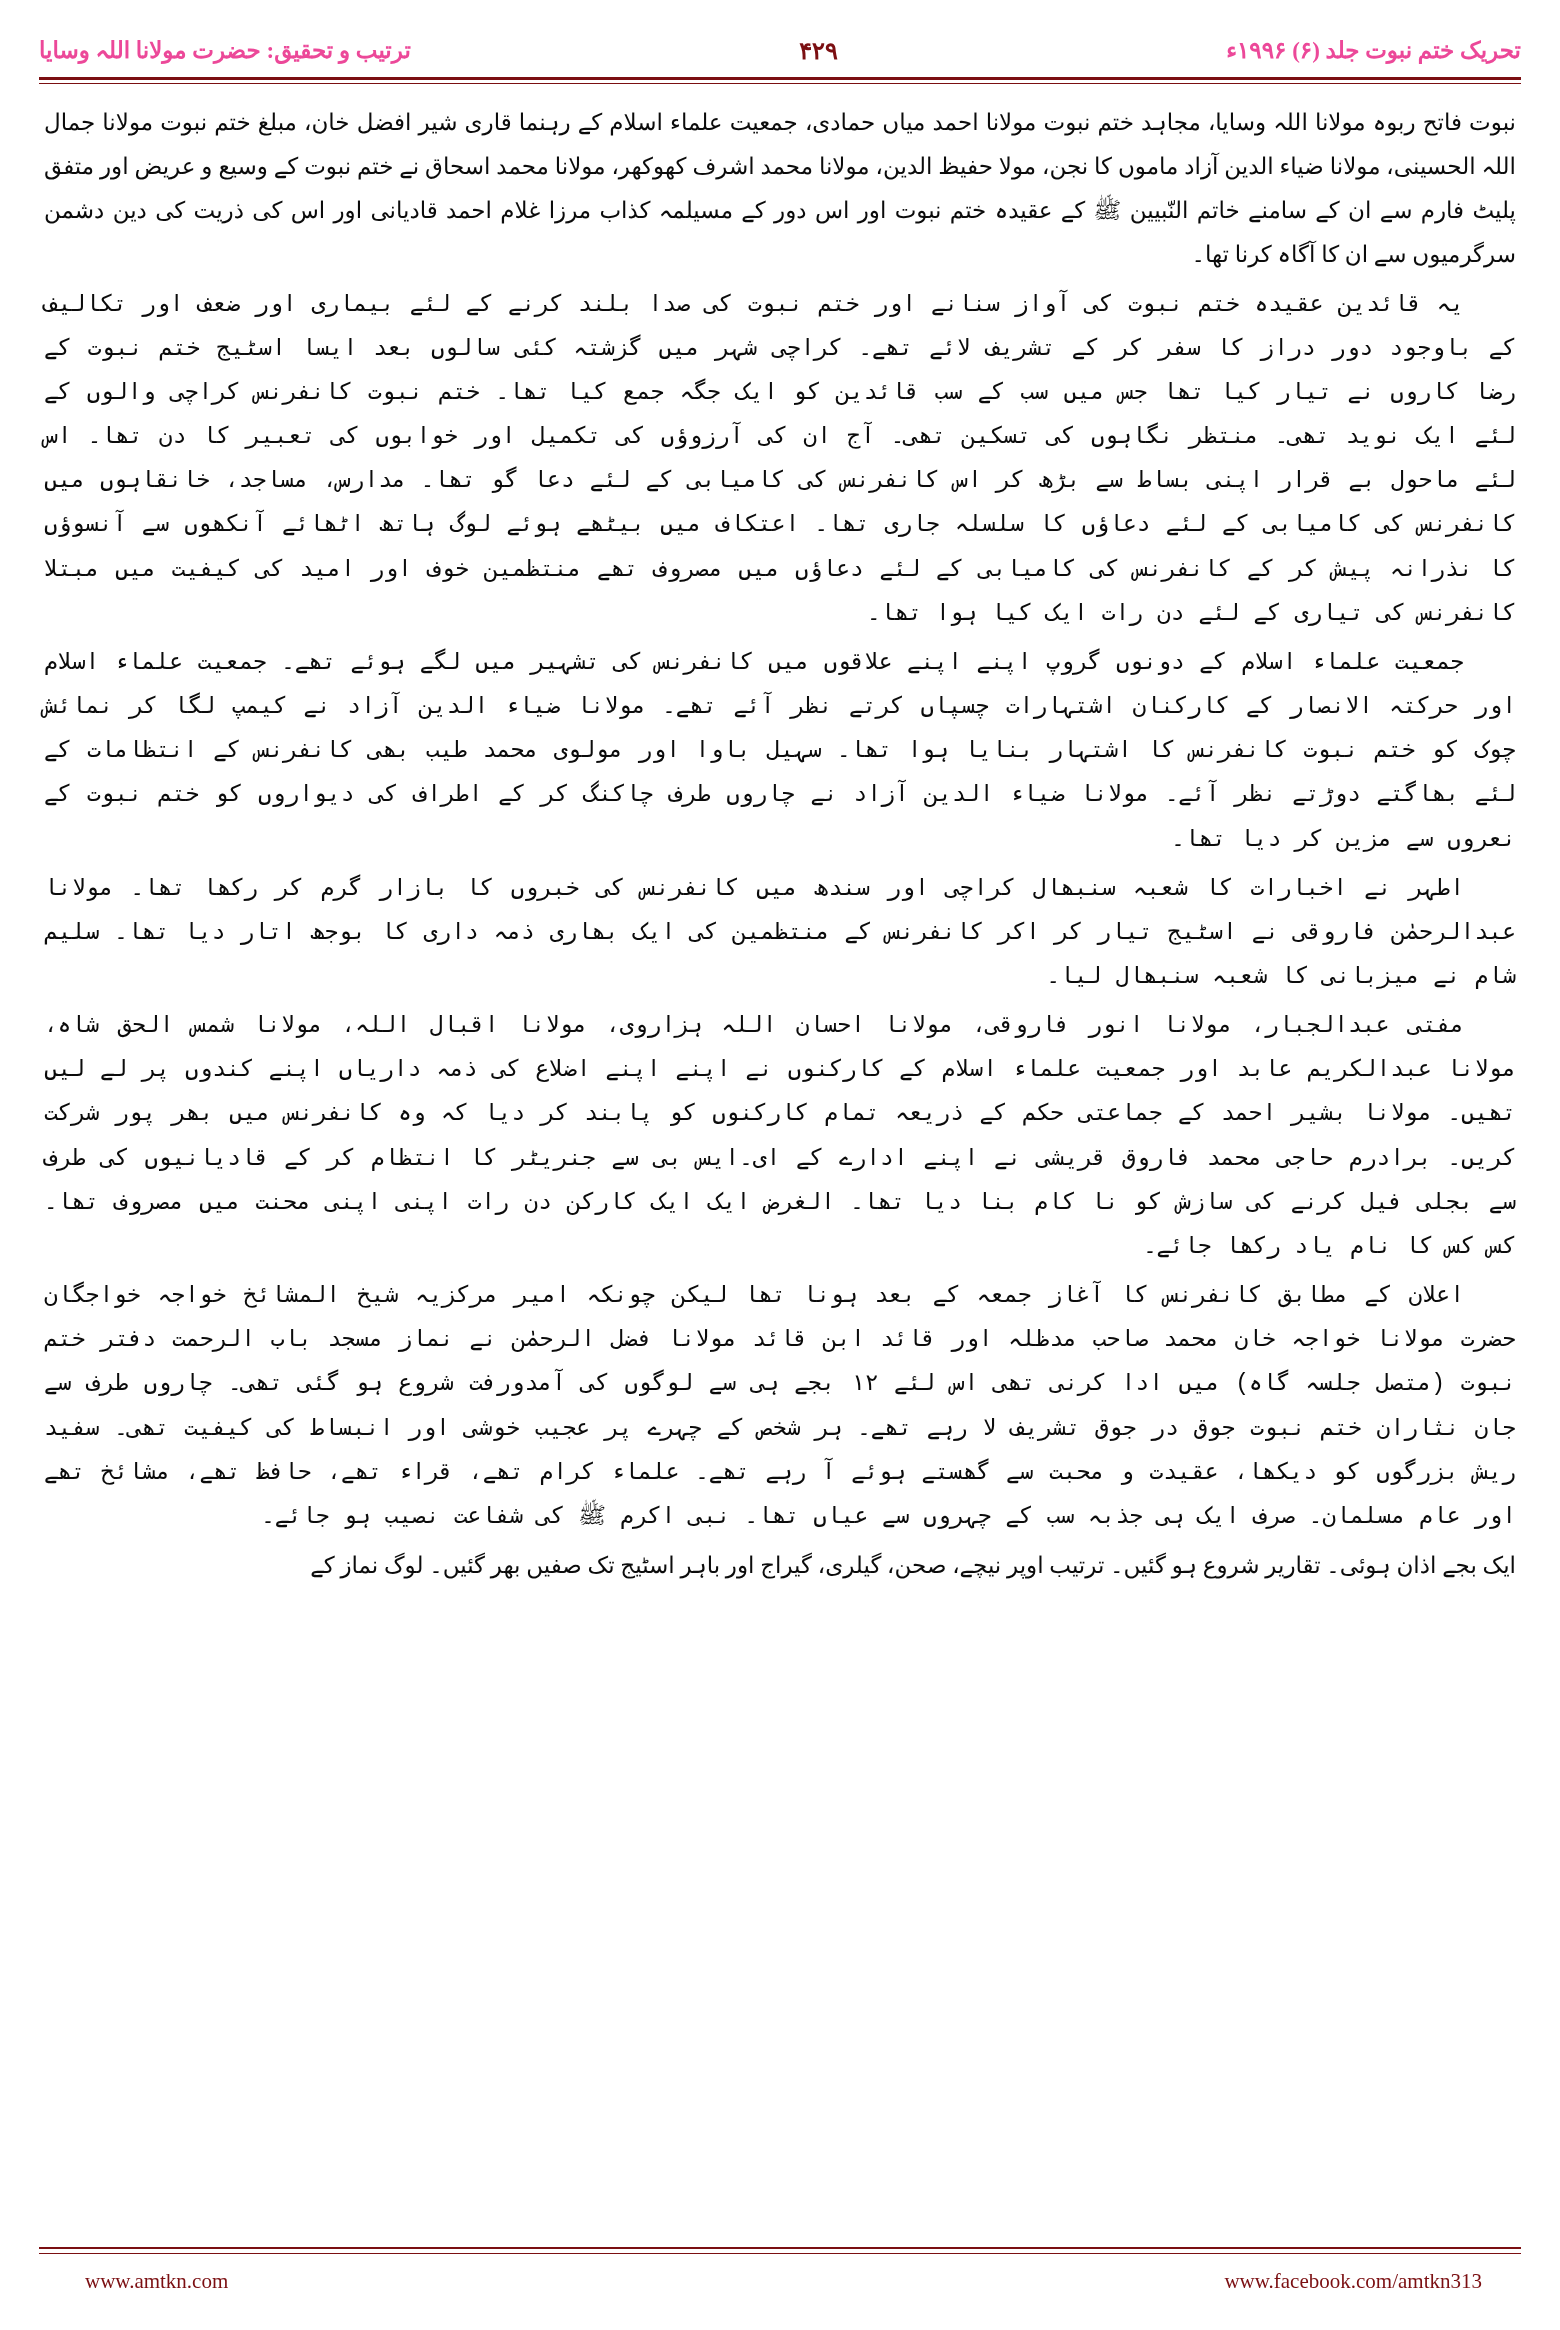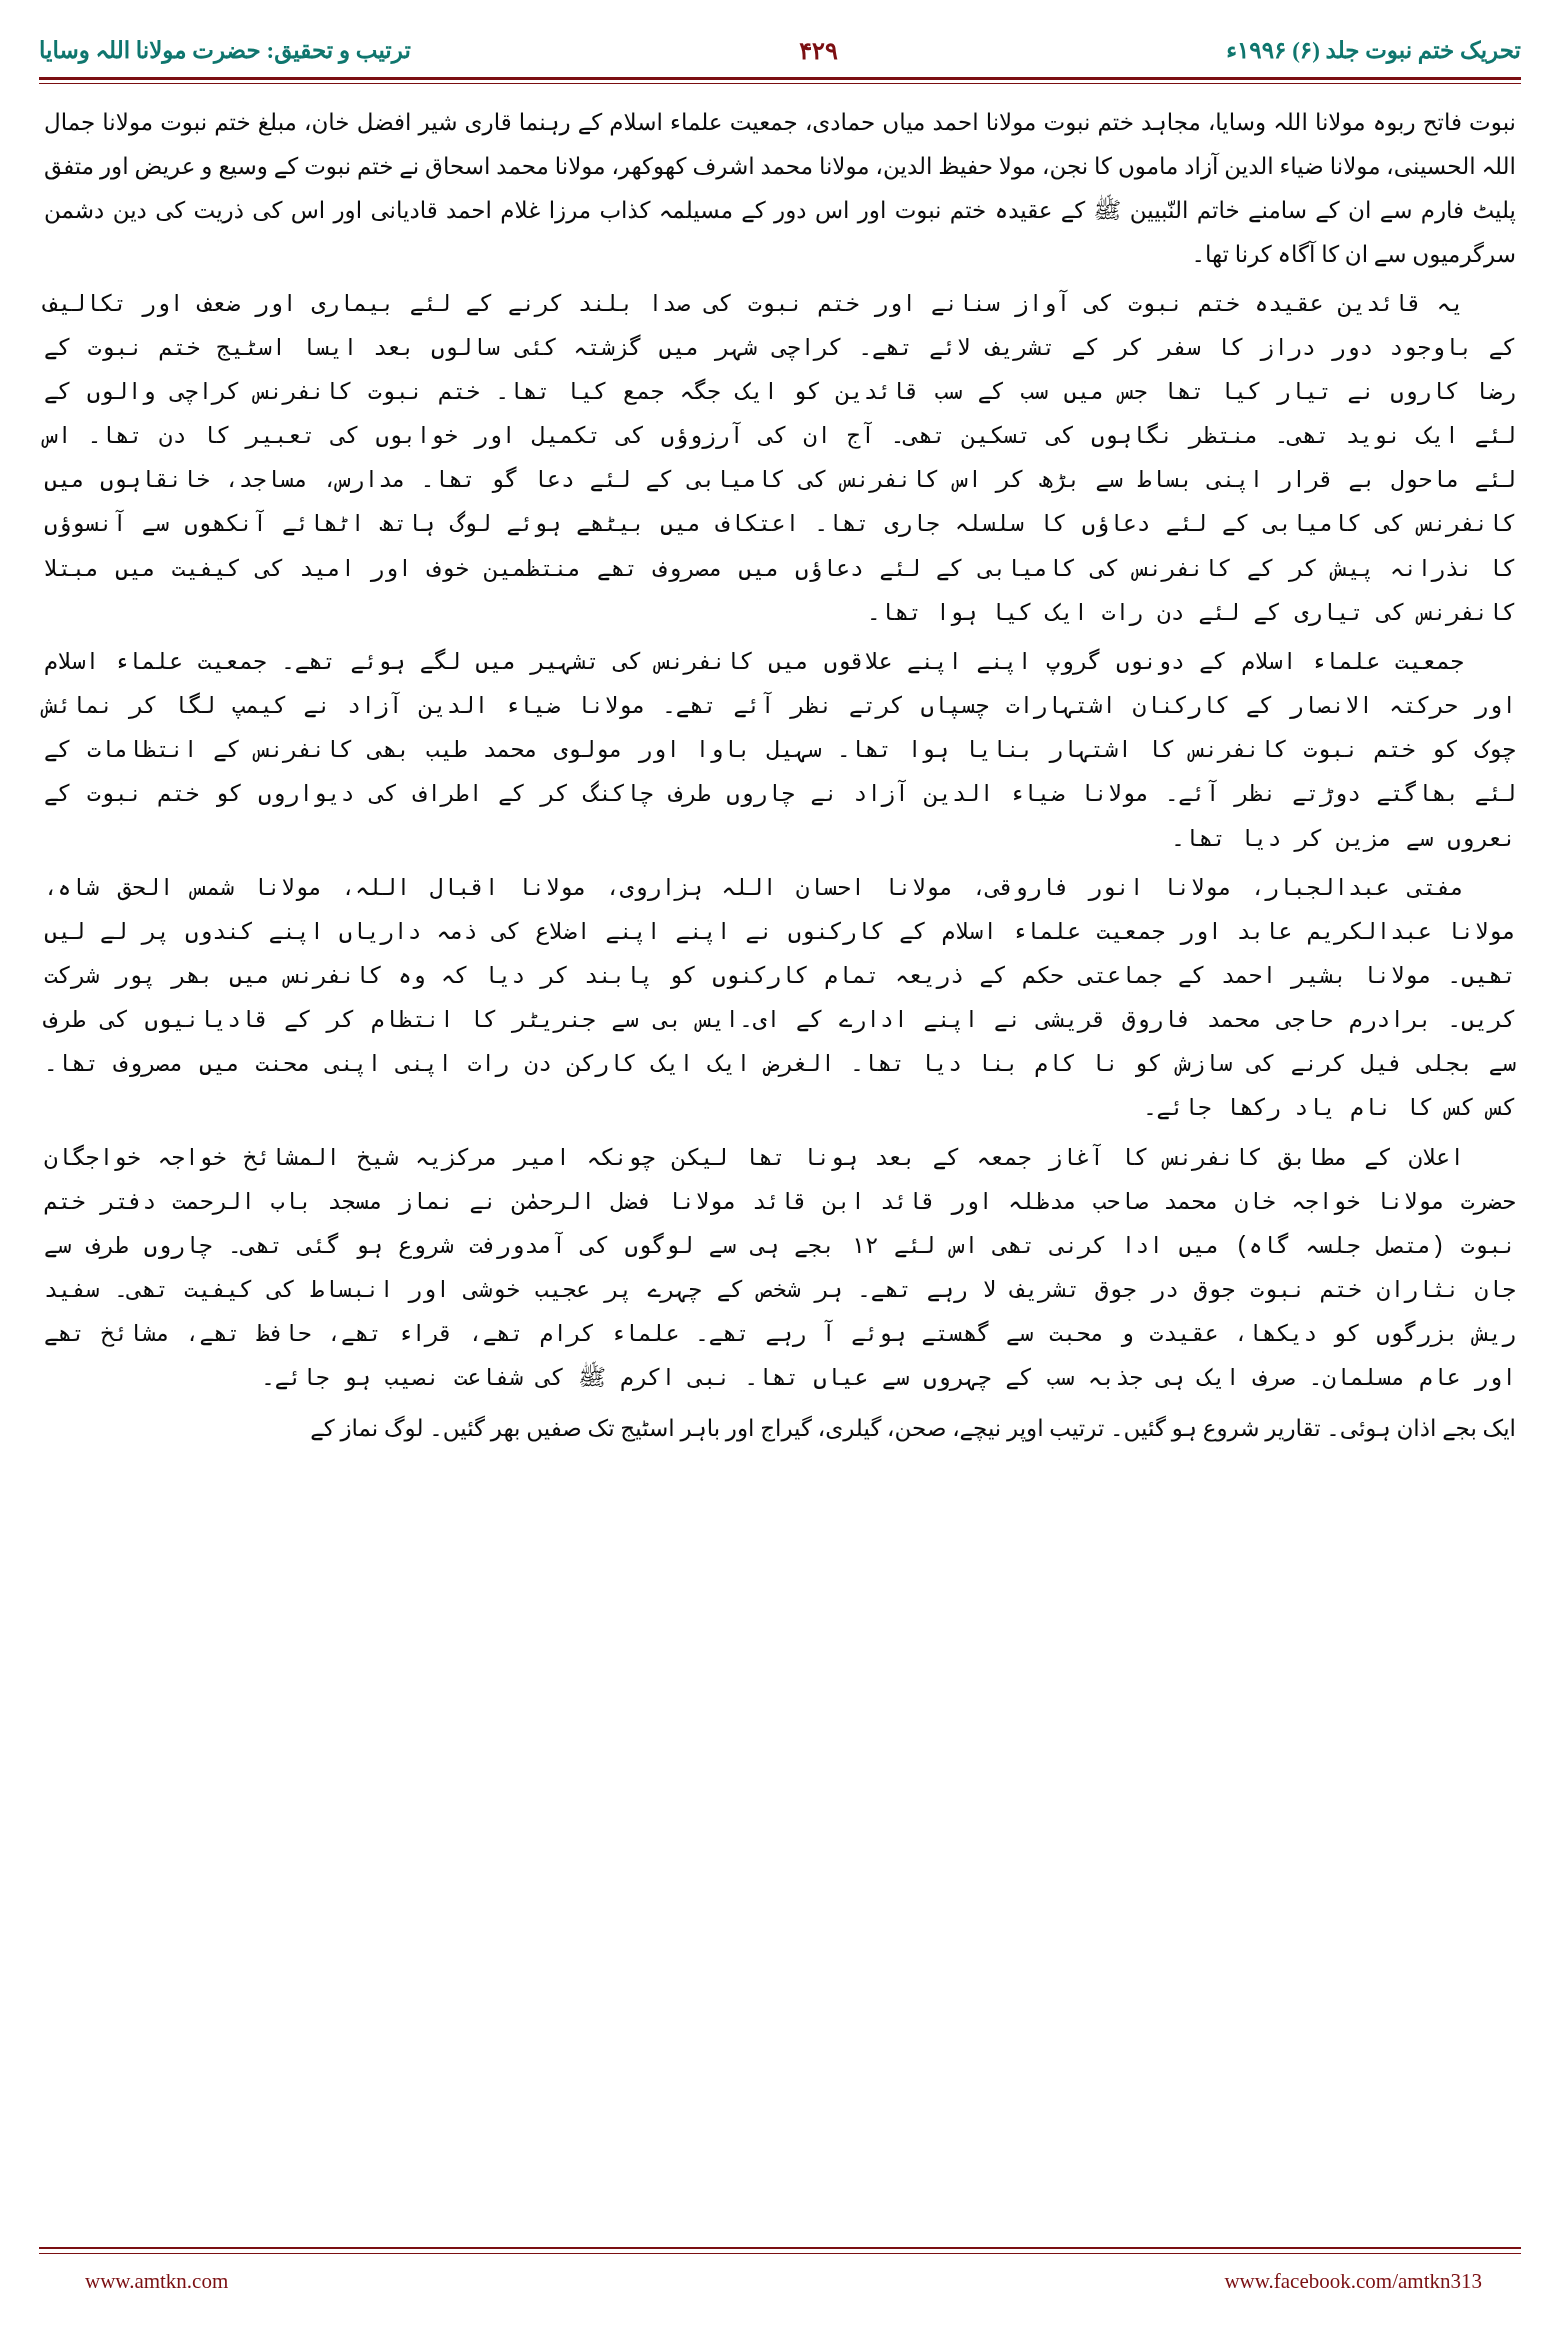--- a/index.html
+++ b/index.html
@@ -23,21 +23,21 @@
     top: 28.6px;
     left: 39px;
     right: 39px;
     height: 44px;
     display: flex;
     align-items: center;
     justify-content: space-between;
     direction: rtl;
   }
   .header-side {
-    color: #0f766e;
+    color: #ec4899;
     font-size: 23px;
     font-weight: bold;
     white-space: nowrap;
     font-family: "Liberation Serif", serif;
   }
   .header-center {
     color: #7b0f12;
     font-size: 24px;
     font-weight: bold;
     letter-spacing: 0.8px;
@@ -138,20 +138,21 @@
     <span class="header-side">ترتیب و تحقیق: حضرت مولانا اللہ وسایا</span>
   </div>
 
   <div class="rule-top"></div>
   <div class="rule-top-thin"></div>
 
   <div class="body-area">
     <p class="para">نبوت فاتح ربوہ مولانا اللہ وسایا، مجاہد ختم نبوت مولانا احمد میاں حمادی، جمعیت علماء اسلام کے رہنما قاری شیر افضل خان، مبلغ ختم نبوت مولانا جمال اللہ الحسینی، مولانا ضیاء الدین آزاد ماموں کا نجن، مولا حفیظ الدین، مولانا محمد اشرف کھوکھر، مولانا محمد اسحاق نے ختم نبوت کے وسیع و عریض اور متفق پلیٹ فارم سے ان کے سامنے خاتم النّبیین ﷺ کے عقیدہ ختم نبوت اور اس دور کے مسیلمہ کذاب مرزا غلام احمد قادیانی اور اس کی ذریت کی دین دشمن سرگرمیوں سے ان کا آگاہ کرنا تھا۔</p>
     <p class="para indent">یہ قائدین عقیدہ ختم نبوت کی آواز سنانے اور ختم نبوت کی صدا بلند کرنے کے لئے بیماری اور ضعف اور تکالیف کے باوجود دور دراز کا سفر کر کے تشریف لائے تھے۔ کراچی شہر میں گزشتہ کئی سالوں بعد ایسا اسٹیج ختم نبوت کے رضا کاروں نے تیار کیا تھا جس میں سب کے سب قائدین کو ایک جگہ جمع کیا تھا۔ ختم نبوت کانفرنس کراچی والوں کے لئے ایک نوید تھی۔ منتظر نگاہوں کی تسکین تھی۔ آج ان کی آرزوؤں کی تکمیل اور خوابوں کی تعبیر کا دن تھا۔ اس لئے ماحول بے قرار اپنی بساط سے بڑھ کر اس کانفرنس کی کامیابی کے لئے دعا گو تھا۔ مدارس، مساجد، خانقاہوں میں کانفرنس کی کامیابی کے لئے دعاؤں کا سلسلہ جاری تھا۔ اعتکاف میں بیٹھے ہوئے لوگ ہاتھ اٹھائے آنکھوں سے آنسوؤں کا نذرانہ پیش کر کے کانفرنس کی کامیابی کے لئے دعاؤں میں مصروف تھے منتظمین خوف اور امید کی کیفیت میں مبتلا کانفرنس کی تیاری کے لئے دن رات ایک کیا ہوا تھا۔</p>
     <p class="para indent">جمعیت علماء اسلام کے دونوں گروپ اپنے اپنے علاقوں میں کانفرنس کی تشہیر میں لگے ہوئے تھے۔ جمعیت علماء اسلام اور حرکتہ الانصار کے کارکنان اشتہارات چسپاں کرتے نظر آئے تھے۔ مولانا ضیاء الدین آزاد نے کیمپ لگا کر نمائش چوک کو ختم نبوت کانفرنس کا اشتہار بنایا ہوا تھا۔ سہیل باوا اور مولوی محمد طیب بھی کانفرنس کے انتظامات کے لئے بھاگتے دوڑتے نظر آئے۔ مولانا ضیاء الدین آزاد نے چاروں طرف چاکنگ کر کے اطراف کی دیواروں کو ختم نبوت کے نعروں سے مزین کر دیا تھا۔</p>
+    <p class="para indent">اطہر نے اخبارات کا شعبہ سنبھال کراچی اور سندھ میں کانفرنس کی خبروں کا بازار گرم کر رکھا تھا۔ مولانا عبدالرحمٰن فاروقی نے اسٹیج تیار کر اکر کانفرنس کے منتظمین کی ایک بھاری ذمہ داری کا بوجھ اتار دیا تھا۔ سلیم شام نے میزبانی کا شعبہ سنبھال لیا۔</p>
     <p class="para indent">مفتی عبدالجبار، مولانا انور فاروقی، مولانا احسان اللہ ہزاروی، مولانا اقبال اللہ، مولانا شمس الحق شاہ، مولانا عبدالکریم عابد اور جمعیت علماء اسلام کے کارکنوں نے اپنے اپنے اضلاع کی ذمہ داریاں اپنے کندوں پر لے لیں تھیں۔ مولانا بشیر احمد کے جماعتی حکم کے ذریعہ تمام کارکنوں کو پابند کر دیا کہ وہ کانفرنس میں بھر پور شرکت کریں۔ برادرم حاجی محمد فاروق قریشی نے اپنے ادارے کے ای۔ایس بی سے جنریٹر کا انتظام کر کے قادیانیوں کی طرف سے بجلی فیل کرنے کی سازش کو نا کام بنا دیا تھا۔ الغرض ایک ایک کارکن دن رات اپنی اپنی محنت میں مصروف تھا۔ کس کس کا نام یاد رکھا جائے۔</p>
     <p class="para indent">اعلان کے مطابق کانفرنس کا آغاز جمعہ کے بعد ہونا تھا لیکن چونکہ امیر مرکزیہ شیخ المشائخ خواجہ خواجگان حضرت مولانا خواجہ خان محمد صاحب مدظلہ اور قائد ابن قائد مولانا فضل الرحمٰن نے نماز مسجد باب الرحمت دفتر ختم نبوت (متصل جلسہ گاہ) میں ادا کرنی تھی اس لئے ۱۲ بجے ہی سے لوگوں کی آمدورفت شروع ہو گئی تھی۔ چاروں طرف سے جان نثاران ختم نبوت جوق در جوق تشریف لا رہے تھے۔ ہر شخص کے چہرے پر عجیب خوشی اور انبساط کی کیفیت تھی۔ سفید ریش بزرگوں کو دیکھا، عقیدت و محبت سے گھستے ہوئے آ رہے تھے۔ علماء کرام تھے، قراء تھے، حافظ تھے، مشائخ تھے اور عام مسلمان۔ صرف ایک ہی جذبہ سب کے چہروں سے عیاں تھا۔ نبی اکرم ﷺ کی شفاعت نصیب ہو جائے۔</p>
     <p class="para last">ایک بجے اذان ہوئی۔ تقاریر شروع ہو گئیں۔ ترتیب اوپر نیچے، صحن، گیلری، گیراج اور باہر اسٹیج تک صفیں بھر گئیں۔ لوگ نماز کے</p>
   </div>
 
   <div class="rule-bottom-thin"></div>
   <div class="rule-bottom"></div>
 
   <div class="footer">
     <a class="f-left" href="#">www.amtkn.com</a>

